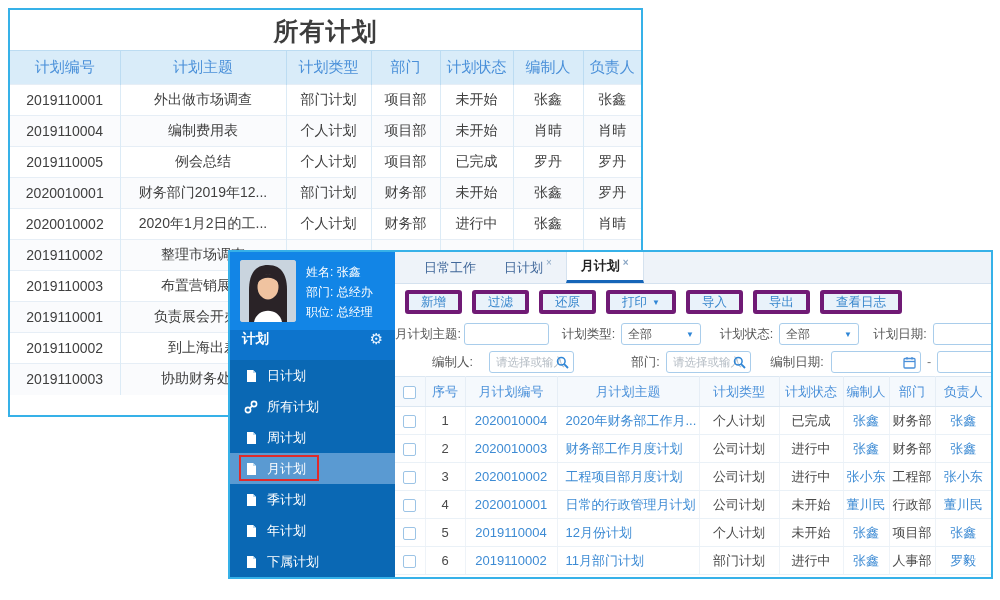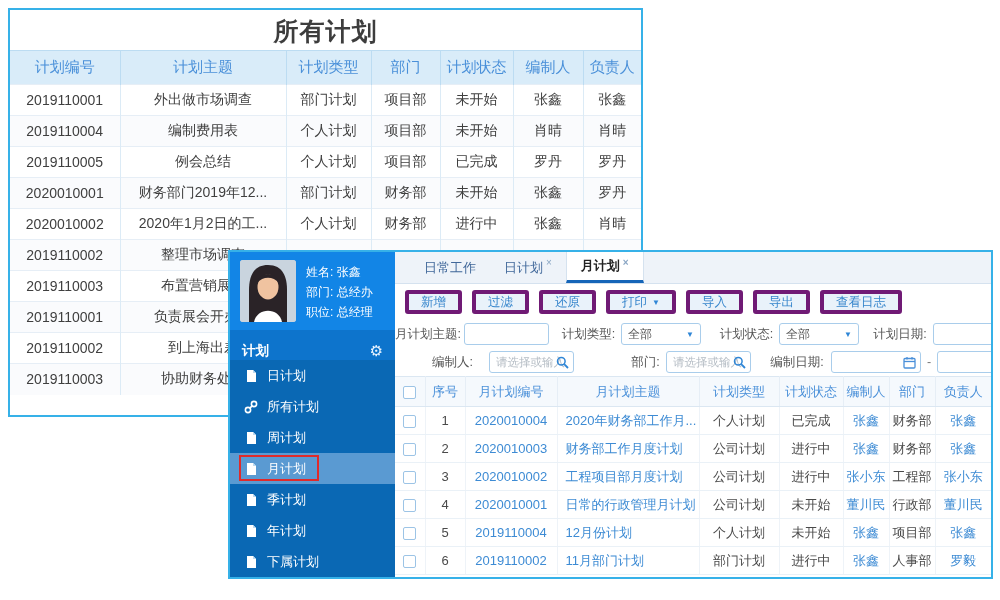--- a/index.html
+++ b/index.html
@@ -25,21 +25,21 @@
 
   
   .fg-window { position:absolute; left:228px; top:250px; width:765px; height:329px;
                border:2px solid #36b1e8; background:#fff; display:flex; overflow:hidden; }
 
   
   .sidebar { width:165px; flex:none; background:#0a68b4; color:#fff; }
   .profile { height:78px; background:#1285e6; display:flex; gap:10px; padding:8px 10px; }
   .avatar { width:56px; height:62px; border-radius:3px; overflow:hidden; flex:none; background:#c9d4de; }
   .profile-info { font-size:12px; line-height:20px; padding-top:2px; white-space:nowrap; }
-  .side-header { height:30px; background:#0d74cc; display:flex; align-items:flex-end;
+  .side-header { height:30px; background:#0d74cc; display:flex; align-items:flex-start;
                  justify-content:space-between; padding:0 12px; font-size:13.5px; font-weight:bold; }
   .gear { font-size:15px; color:#eaf4ff; font-weight:normal; cursor:pointer; }
   .menu-item { height:31px; display:flex; align-items:center; padding-left:14px;
                font-size:13px; position:relative; cursor:pointer; }
   .menu-item.selected { background:#5a9ad2; }
   .mi-icon { width:14px; height:14px; margin-right:9px; flex:none; }
   .red-box { position:absolute; left:9px; top:2px; width:80px; height:26px;
              border:2px solid #e02a2a; pointer-events:none; }
 
   

